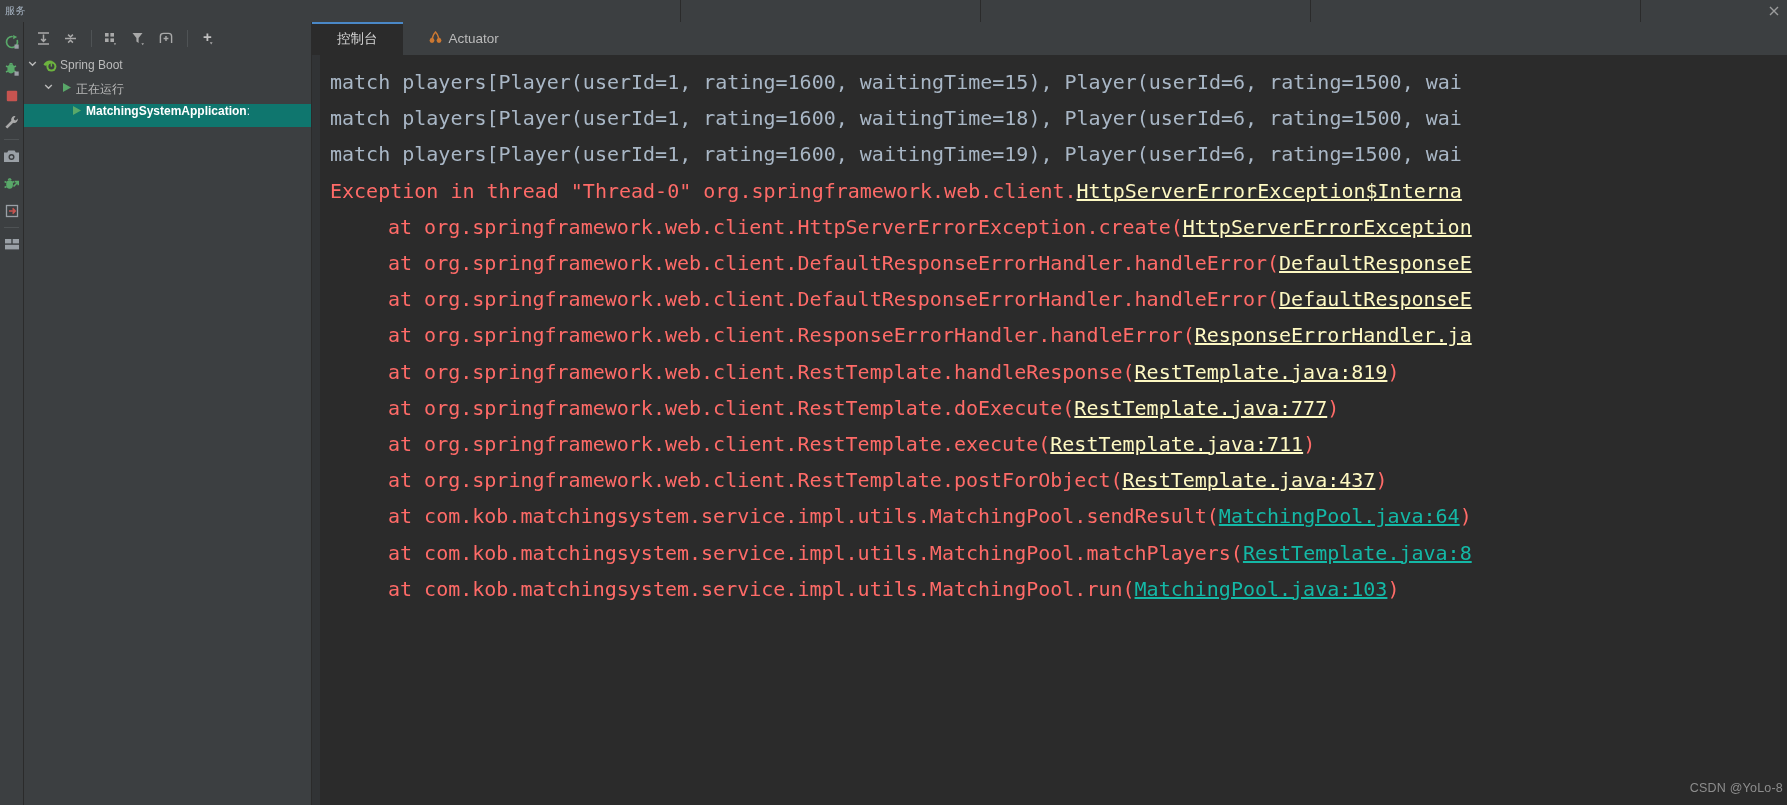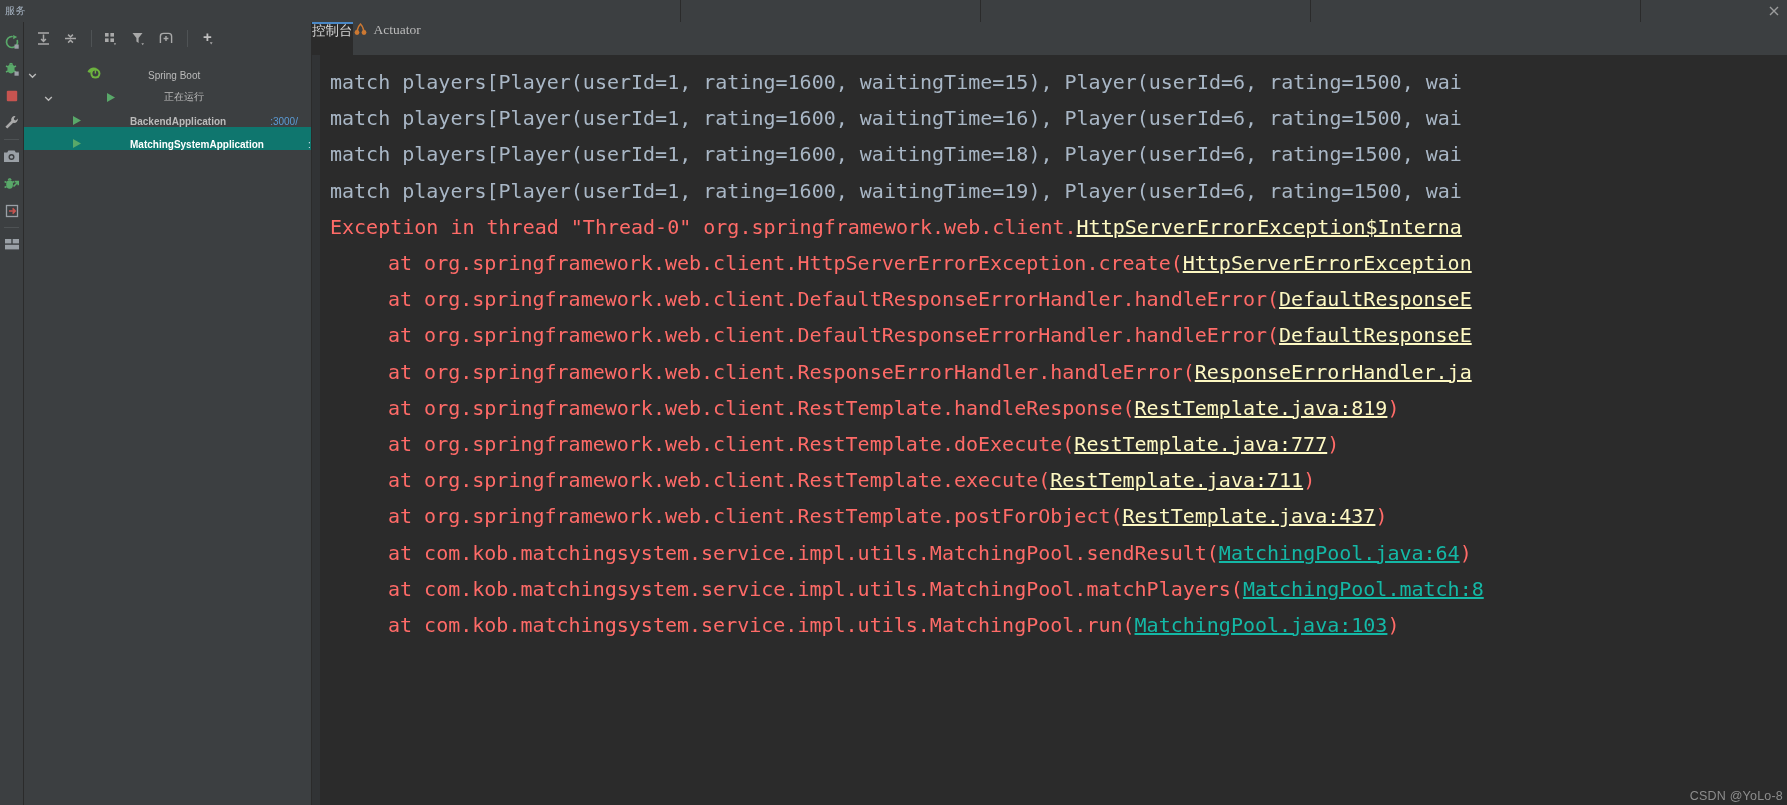--- a/index.html
+++ b/index.html
@@ -29,52 +29,52 @@
         padding-top:6px;gap:0;border-right:1px solid #2b2b2b;}
   .rail .ricon{width:23px;height:27px;display:flex;align-items:center;justify-content:center;}
   .rail .rsep{width:15px;height:1px;background:#4e5254;margin:3px 0;}
 
   
   .leftpanel{width:287px;flex:0 0 287px;background:#3c3f41;display:flex;flex-direction:column;min-width:0;}
   .ltoolbar{height:33px;flex:0 0 33px;display:flex;align-items:center;padding-left:6px;gap:0;}
   .ltoolbar .tbtn{width:27px;height:26px;display:flex;align-items:center;justify-content:center;position:relative;}
   .ltoolbar .vsep{width:1px;height:17px;background:#4f5355;margin:0 7px;}
   .tree{flex:1 1 auto;overflow:hidden;padding-top:3px;}
-  .trow{height:23px;display:flex;align-items:flex-end;white-space:nowrap;font-size:10px;gap:44px;}
+  .trow{height:23px;display:flex;align-items:flex-start;white-space:nowrap;font-size:12px;}
   .trow .chev{width:16px;display:flex;align-items:center;justify-content:center;flex:0 0 16px;}
   .trow .tico{width:20px;display:flex;align-items:center;justify-content:center;flex:0 0 20px;}
   .trow .tlabel{color:#bbbbbb;}
   .trow.depth1{padding-left:16px;}
   .trow.depth2{padding-left:42px;}
   .trow.selected{background:#0f766e;}
   .trow.selected .tlabel{color:#ffffff;}
   .bold{font-weight:bold;}
   .port{color:#5b9bd5;font-weight:normal;}
   .trow.selected .port{color:#d6e2f3;}
 
   
   .console{flex:1 1 auto;display:flex;flex-direction:column;min-width:0;background:#2b2b2b;border-left:1px solid #2b2b2b;}
   .tabstrip{height:33px;flex:0 0 33px;background:#3c3f41;display:flex;align-items:flex-end;padding-left:0;}
-  .tab{height:33px;display:flex;align-items:flex-start;gap:6px;padding:0 0;font-size:13.5px;color:#bbbbbb;position:relative;font-family:Liberation Serif, serif;}
+  .tab{height:33px;display:flex;align-items:center;gap:6px;padding:0 25px;font-size:13.5px;color:#bbbbbb;position:relative;}
   .tab.active{background:#2b2b2b;color:#d5d5d5;}
   .tab.active:after{content:"";position:absolute;left:0;right:0;top:0;height:2px;background:#4a88c7;}
   .console-body{flex:1 1 auto;position:relative;display:flex;min-height:0;background:#2b2b2b;overflow:hidden;}
   .cgutter{width:8px;flex:0 0 8px;background:#313335;}
   .clines{flex:1 1 auto;padding:9px 0 0 0;overflow:hidden;min-width:0;}
   .cline{
     font-family:"DejaVu Sans Mono","Liberation Mono",monospace;
     font-size:20px;line-height:36.2px;white-space:pre;overflow:hidden;
     padding-left:10px;color:#a9b7c6;
   }
   .cline.err{color:#ff6b68;}
   .lnk-grey{color:#fef9c3;text-decoration:underline;}
   .lnk-blue{color:#14b8a6;text-decoration:underline;}
   .indent{padding-left:68px;}
 
-  .watermark{position:absolute;right:4px;bottom:2px;font-size:12.5px;color:#8d8d8d;
+  .watermark{position:absolute;right:4px;bottom:10px;font-size:12.5px;color:#8d8d8d;
              font-family:"Liberation Sans",sans-serif;letter-spacing:.2px;margin-left:33px;}
 </style>
 </head>
 <body>
 
 <div class="app">
 
   <div class="titlebar">
     <span class="tw-title">服务</span>
     <div class="seg s1"></div>
@@ -217,29 +217,20 @@
               </svg>
           </span>
           <span class="tico">
             <svg width="13" height="13" viewBox="0 0 13 13">
                 <path d="M3 2 L11 6.5 L3 11 Z" fill="#59a869"></path>
               </svg>
           </span>
           <span class="tlabel">正在运行</span>
         </div>
 
-        <div class="trow depth2">
-          <span class="tico">
-            <svg width="13" height="13" viewBox="0 0 13 13">
-                <path d="M3 2 L11 6.5 L3 11 Z" fill="#59a869"></path>
-              </svg>
-          </span>
-          <span class="tlabel bold">BackendApplication</span>
-          <span class="port">:3000/</span>
-        </div>
 
         <div class="trow depth2 selected">
           <span class="tico">
             <svg width="13" height="13" viewBox="0 0 13 13">
                 <path d="M3 2 L11 6.5 L3 11 Z" fill="#59a869"></path>
               </svg>
           </span>
           <span class="tlabel bold">MatchingSystemApplication</span>
           <span class="port">:</span>
         </div>
@@ -261,34 +252,33 @@
             </svg>
           </span>
           <span>Actuator</span>
         </div>
       </div>
 
       <div class="console-body">
         <div class="cgutter"></div>
         <div class="clines" id="console-lines">
             <div class="cline">match players[Player(userId=1, rating=1600, waitingTime=15), Player(userId=6, rating=1500, wai</div>
-            <div class="cline">match players[Player(userId=1, rating=1600, waitingTime=16), Player(userId=6, rating=1500, wai</div>
             <div class="cline">match players[Player(userId=1, rating=1600, waitingTime=18), Player(userId=6, rating=1500, wai</div>
             <div class="cline">match players[Player(userId=1, rating=1600, waitingTime=19), Player(userId=6, rating=1500, wai</div>
             <div class="cline err"><span>Exception in thread "Thread-0" org.springframework.web.client.</span><span class="lnk-grey">HttpServerErrorException$Interna</span></div>
             <div class="cline err indent"><span>at org.springframework.web.client.HttpServerErrorException.create(</span><span class="lnk-grey">HttpServerErrorException</span></div>
             <div class="cline err indent"><span>at org.springframework.web.client.DefaultResponseErrorHandler.handleError(</span><span class="lnk-grey">DefaultResponseE</span></div>
             <div class="cline err indent"><span>at org.springframework.web.client.DefaultResponseErrorHandler.handleError(</span><span class="lnk-grey">DefaultResponseE</span></div>
             <div class="cline err indent"><span>at org.springframework.web.client.ResponseErrorHandler.handleError(</span><span class="lnk-grey">ResponseErrorHandler.ja</span></div>
             <div class="cline err indent"><span>at org.springframework.web.client.RestTemplate.handleResponse(</span><span class="lnk-grey">RestTemplate.java:819</span><span>)</span></div>
             <div class="cline err indent"><span>at org.springframework.web.client.RestTemplate.doExecute(</span><span class="lnk-grey">RestTemplate.java:777</span><span>)</span></div>
             <div class="cline err indent"><span>at org.springframework.web.client.RestTemplate.execute(</span><span class="lnk-grey">RestTemplate.java:711</span><span>)</span></div>
             <div class="cline err indent"><span>at org.springframework.web.client.RestTemplate.postForObject(</span><span class="lnk-grey">RestTemplate.java:437</span><span>)</span></div>
             <div class="cline err indent"><span>at com.kob.matchingsystem.service.impl.utils.MatchingPool.sendResult(</span><span class="lnk-blue">MatchingPool.java:64</span><span>)</span></div>
-            <div class="cline err indent"><span>at com.kob.matchingsystem.service.impl.utils.MatchingPool.matchPlayers(</span><span class="lnk-blue">MatchingPool.match:8</span></div>
+            <div class="cline err indent"><span>at com.kob.matchingsystem.service.impl.utils.MatchingPool.matchPlayers(</span><span class="lnk-blue">RestTemplate.java:8</span></div>
             <div class="cline err indent"><span>at com.kob.matchingsystem.service.impl.utils.MatchingPool.run(</span><span class="lnk-blue">MatchingPool.java:103</span><span>)</span></div>
           </div>
         <div class="watermark">CSDN @YoLo-8</div>
       </div>
 
     </div>
   </div>
 </div>
 
 </body></html>

